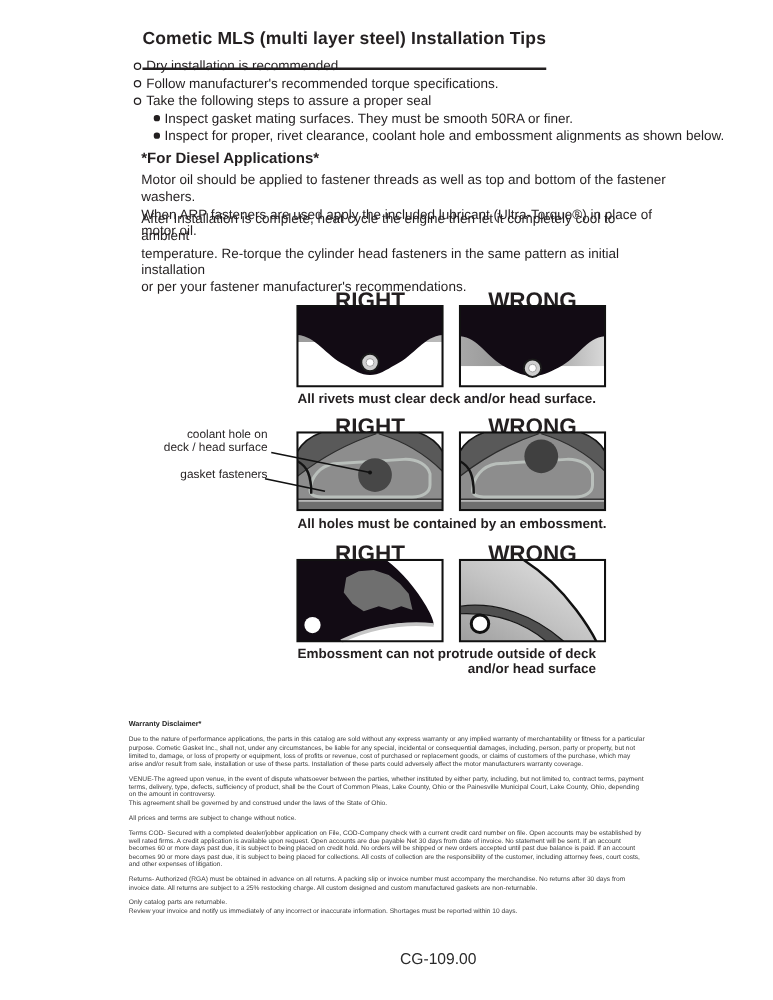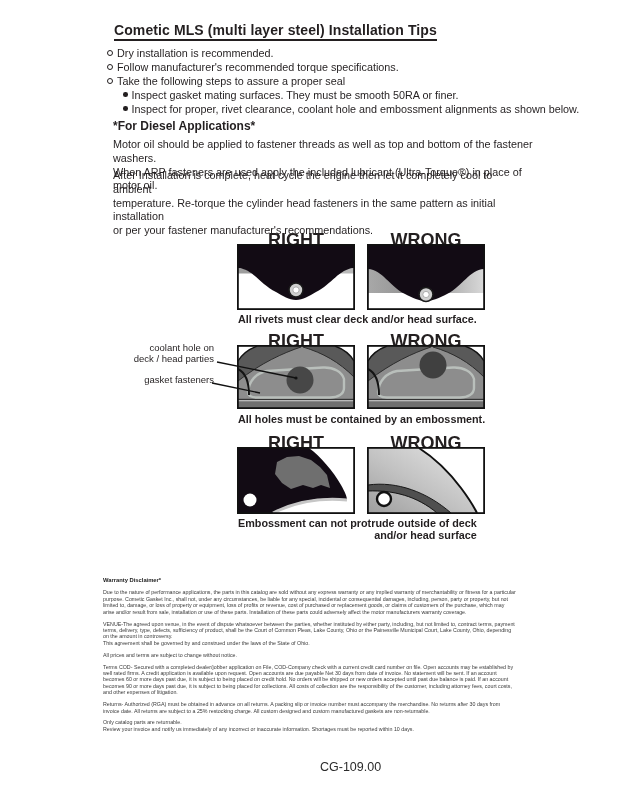--- a/index.html
+++ b/index.html
@@ -1,20 +1,20 @@
 <!DOCTYPE html>
 <html><head>
 <meta charset="utf-8">
 <style>
   html,body{margin:0;padding:0;background:#fff;}
   .page{position:relative;width:618px;height:800px;background:#ffffff;
         font-family:"Liberation Sans","DejaVu Sans",sans-serif;color:#231f20;overflow:hidden;}
 
   .title{position:absolute;left:114px;top:22px;font-size:14px;font-weight:bold;
-         letter-spacing:.1px;border-bottom:2px solid #231f20;padding-bottom:1px;}
+         letter-spacing:.1px;border-bottom:2px solid #231f20;padding-bottom:16px;}
 
   .bullets{position:absolute;left:107px;top:46px;font-size:10.8px;line-height:14px;}
   .bullet-row{display:flex;align-items:flex-start;}
   .ring{width:4px;height:4px;border:1.1px solid #231f20;border-radius:50%;
         flex:none;margin:4px 4px 0 0;}
   .dot{width:4.6px;height:4.6px;background:#231f20;border-radius:50%;
        flex:none;margin:4.4px 4px 0 0;}
   .sub{margin-left:16px;}
 
   .diesel-h{position:absolute;left:113px;top:119px;font-size:12px;font-weight:bold;}
@@ -110,21 +110,21 @@
     <circle cx="59" cy="50.5" r="3.1" fill="#ffffff" stroke="#8a8a8a" stroke-width="0.6"></circle>
     <rect x="0.9" y="0.9" width="116.2" height="64.2" fill="none" stroke="#111111" stroke-width="1.8"></rect>
   </svg>
 
   <div class="cap" style="top:313px">All rivets must clear deck and/or head surface.</div>
 
   <div class="rw" style="left:237px;top:331px">RIGHT</div>
   <div class="rw" style="left:367px;top:331px">WRONG</div>
 
   <div class="lbl" id="label1">coolant hole on
-deck / head parties</div>
+deck / head surface</div>
   <div class="lbl" id="label2">gasket fasteners</div>
 
   <svg class="diagram" style="left:237px;top:345px" width="118" height="64" viewBox="0 0 118 64">
     <rect x="1" y="1" width="116" height="62" fill="#8d8d8d"></rect>
     <path d="M1,1 L20,1 C12,4 5,9 1,16 Z" fill="#ffffff"></path>
     <path d="M117,1 L98,1 C106,4 113,9 117,16 Z" fill="#ffffff"></path>
     <path d="M20,1 L64,1 L64,2 C46,8 24,18 1,36 L1,16 C5,9 12,4 20,1 Z" fill="#595959"></path>
     <path d="M98,1 L66,1 L66,2 C86,8 102,17 117,32 L117,16 C113,9 106,4 98,1 Z" fill="#595959"></path>
     <path d="M20,1 C12,4 5,9 1,16" fill="none" stroke="#141414" stroke-width="1.4"></path>
     <path d="M98,1 C106,4 113,9 117,16" fill="none" stroke="#141414" stroke-width="1.4"></path>

